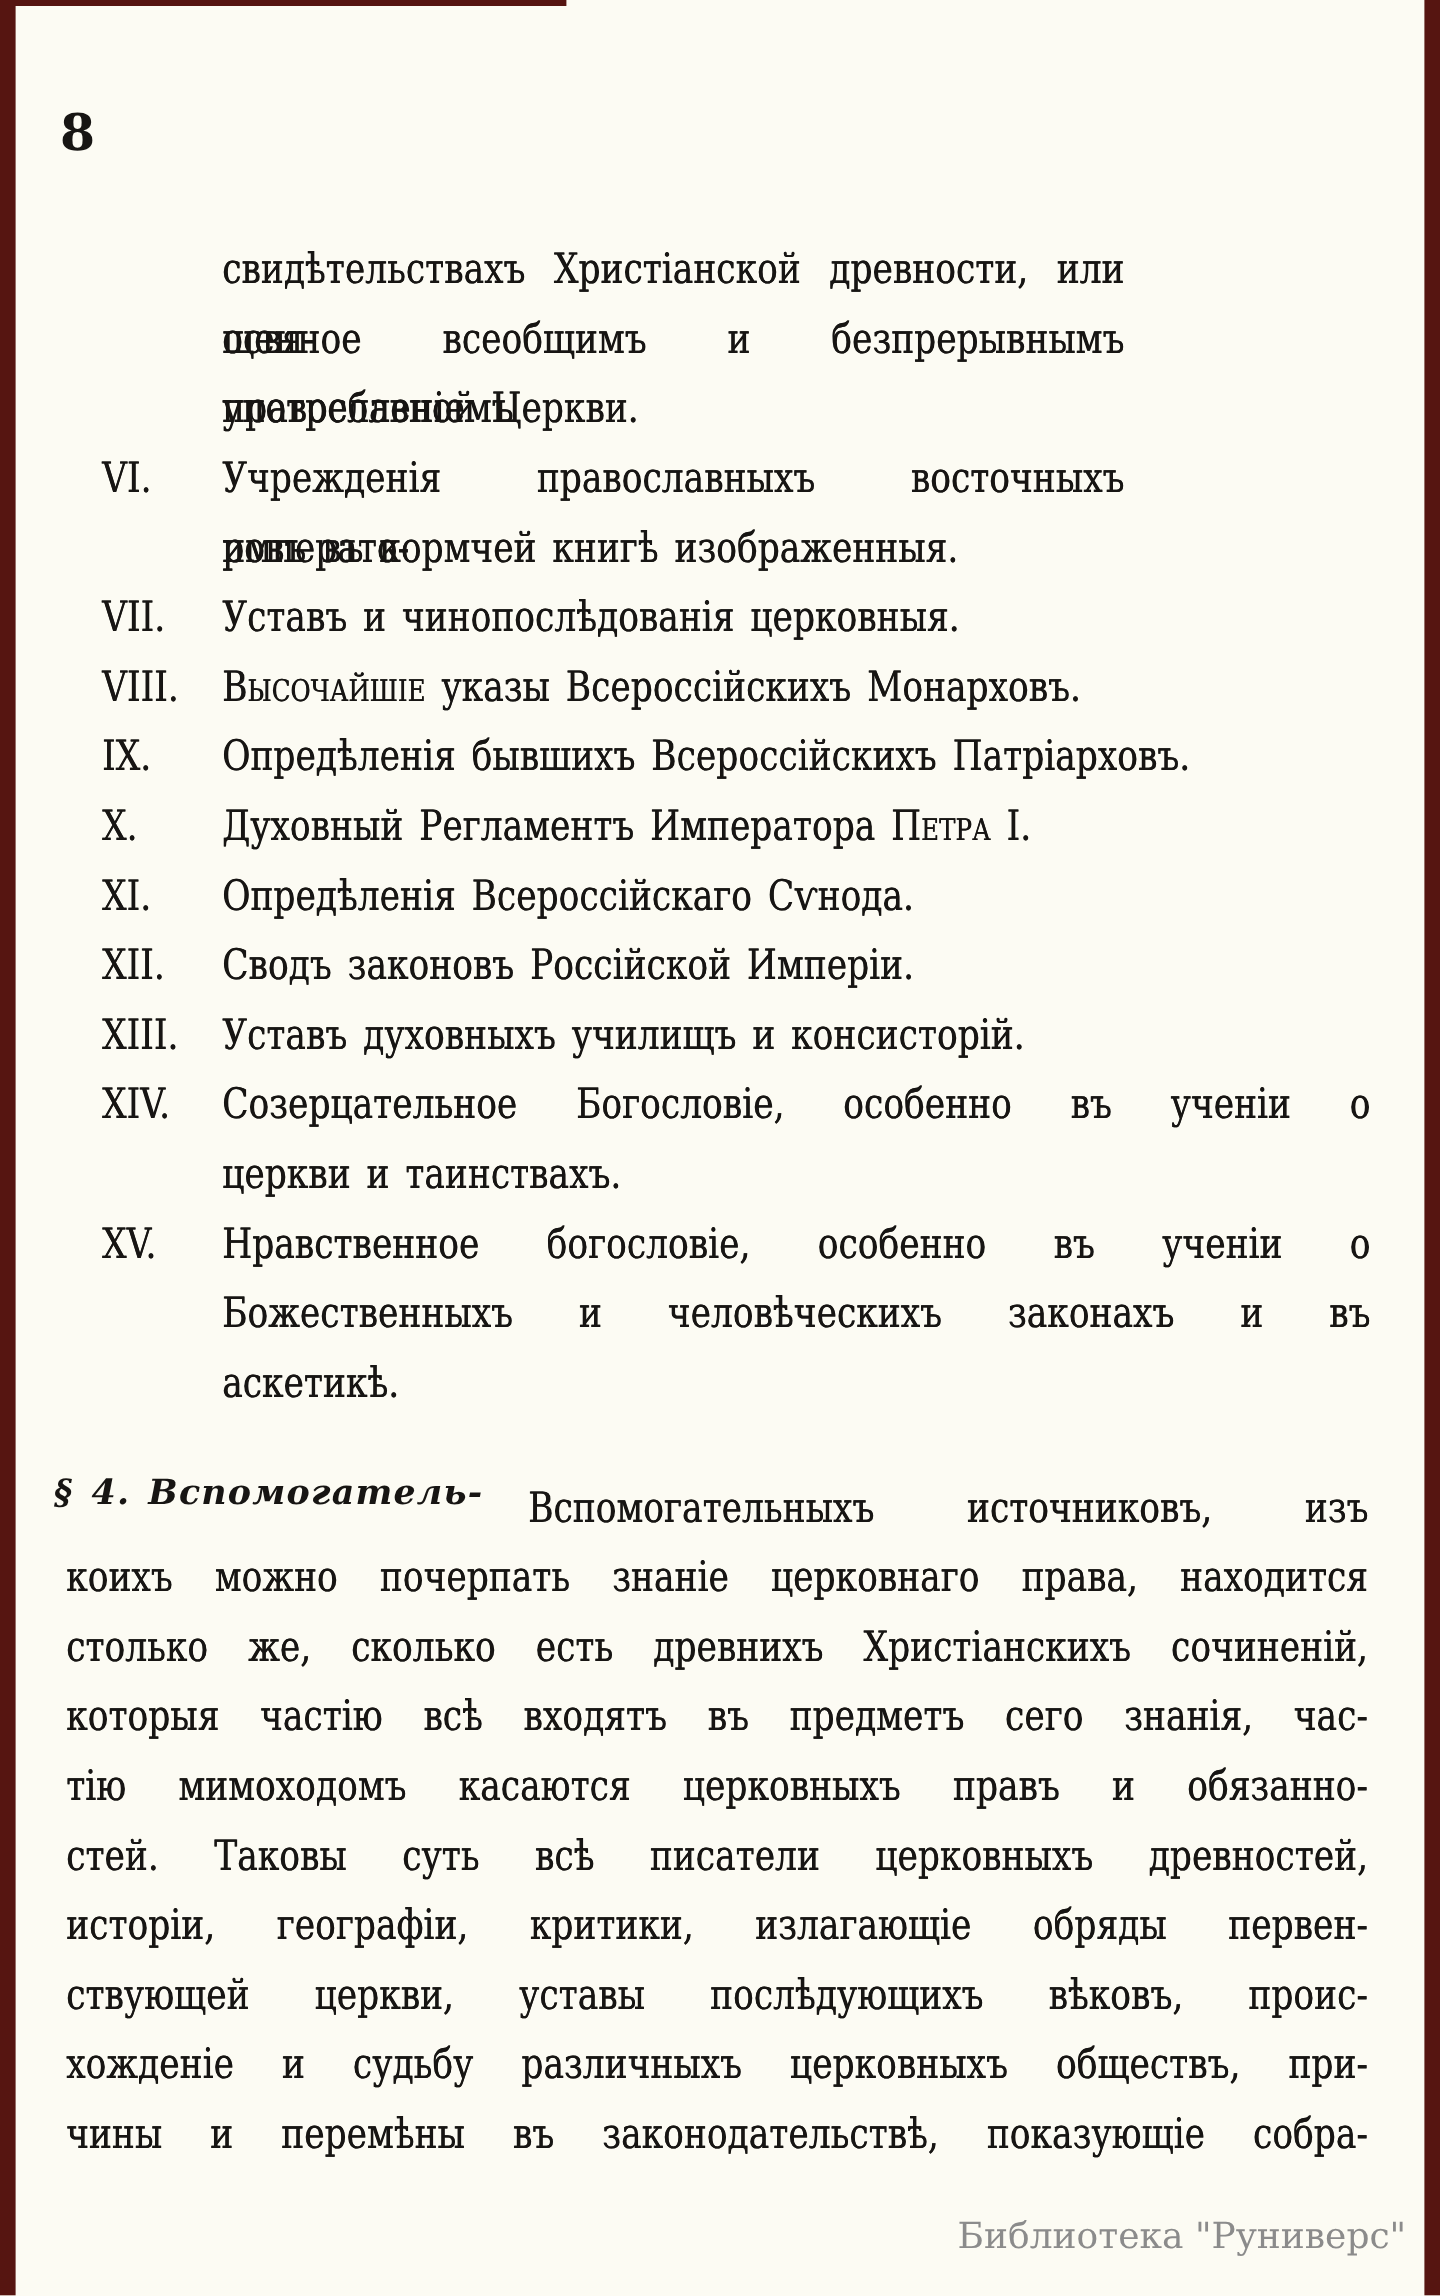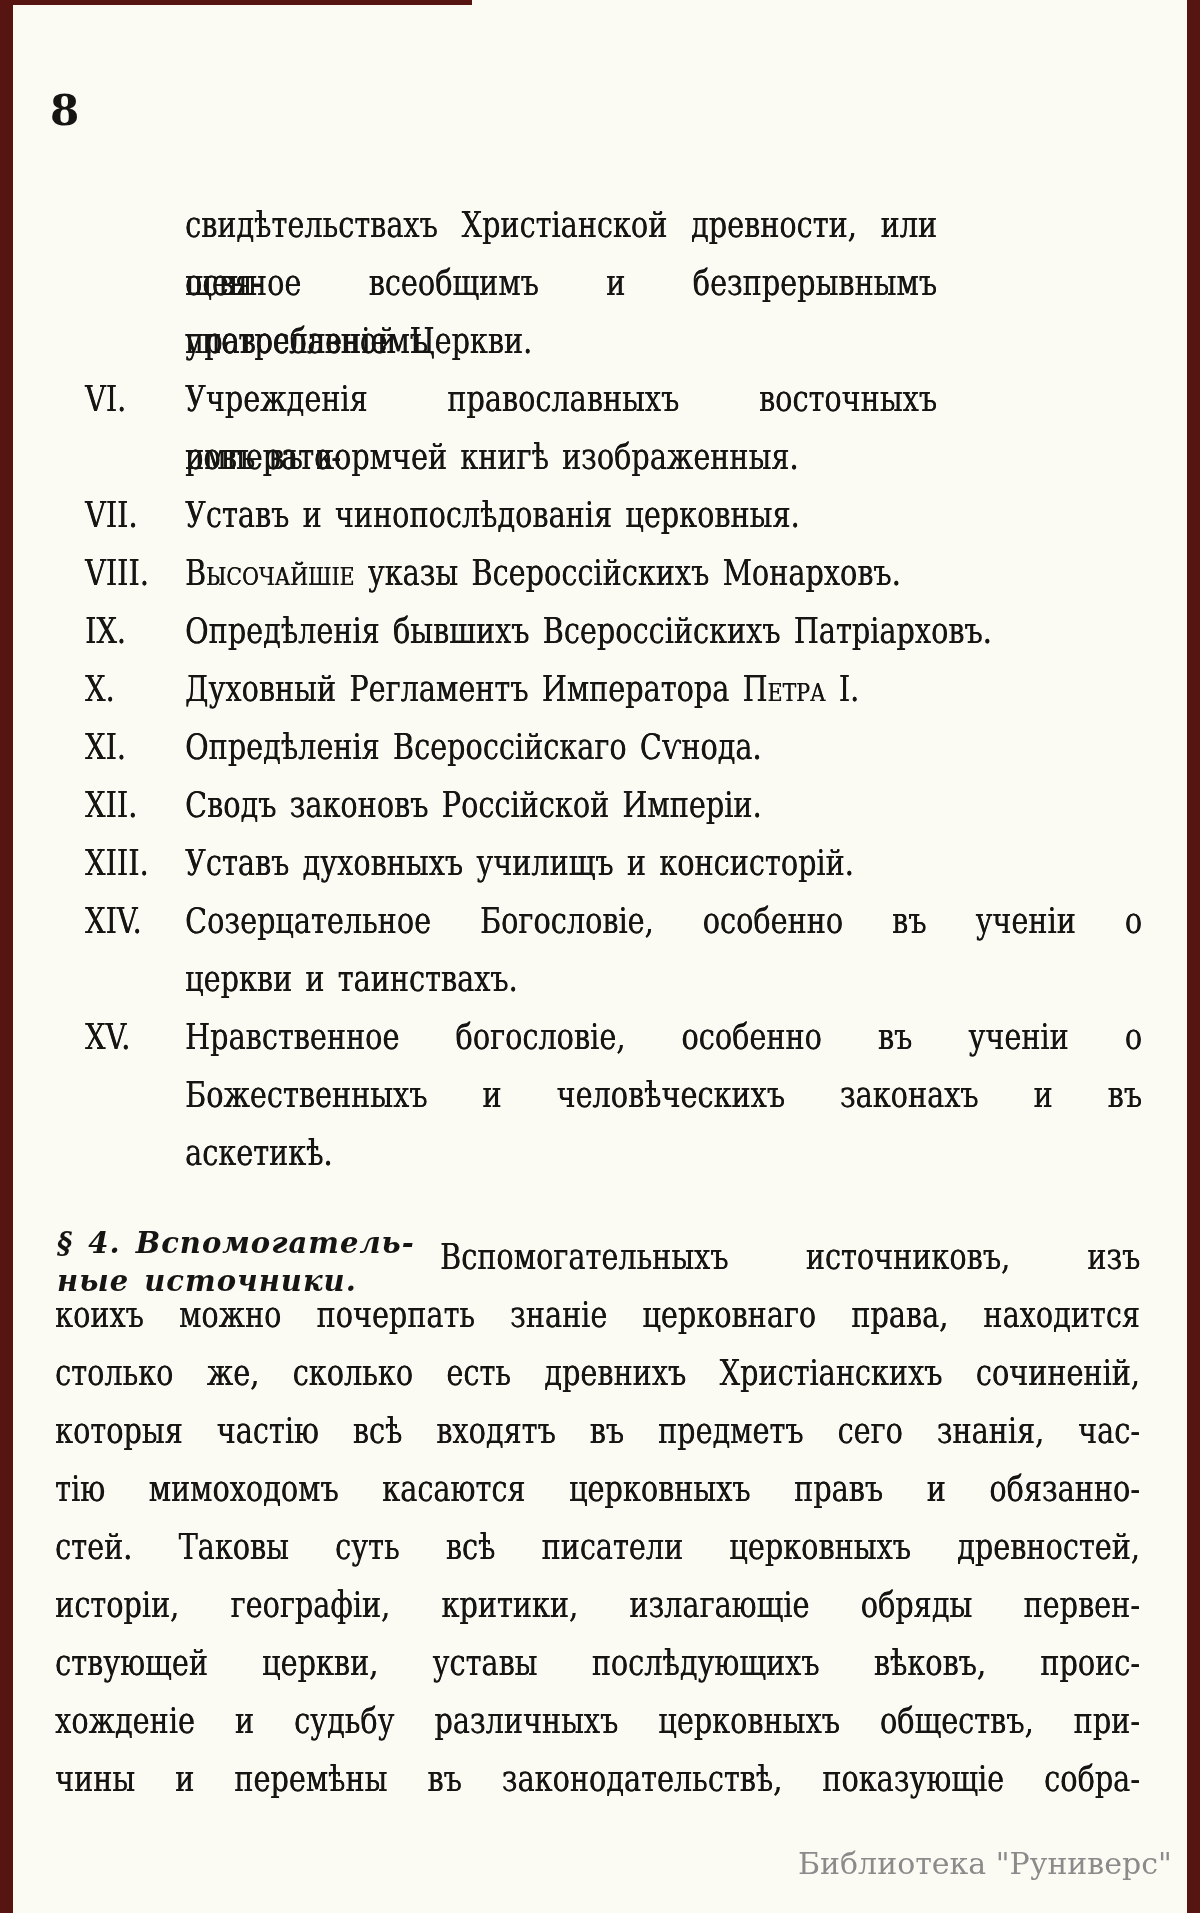--- a/index.html
+++ b/index.html
@@ -44,21 +44,21 @@
   .line.j.wide { width: 1167px; }
 
   .item { position: relative; }
   .num {
     position: absolute; left: -122px; top: 0;
     line-height: 58px; white-space: nowrap;
   }
   .sc { font-variant: small-caps; }
 
   .sec-heading {
-    position: absolute; left: 57px; top: 1224px;
+    position: absolute; left: 45px; top: 1224px;
     font-style: italic; font-weight: 700;
     font-size: 29px; line-height: 38px;
     letter-spacing: 1px;
     word-spacing: 4px;
     white-space: nowrap;
   }
 
   .opening {
     position: absolute; left: 440px; top: 1228px;
     transform: scaleX(0.82); transform-origin: 0 0;
@@ -146,21 +146,20 @@
     <span class="num">XV.</span>
     <div class="line j wide">Нравственное богословіе, особенно въ ученіи о</div>
     <div class="line j wide">Божественныхъ и человѣческихъ законахъ и въ</div>
     <div class="line">аскетикѣ.</div>
   </div>
 
 </div>
 
 <div class="sec-heading">
   <div>§ 4. Вспомогатель-</div>
-  <div>ные источники.</div>
 </div>
 
 <div class="opening">Вспомогательныхъ источниковъ, изъ</div>
 
 <div class="col para-col">
   <div class="line j">коихъ можно почерпать знаніе церковнаго права, находится</div>
   <div class="line j">столько же, сколько есть древнихъ Христіанскихъ сочиненій,</div>
   <div class="line j">которыя частію всѣ входятъ въ предметъ сего знанія, час-</div>
   <div class="line j">тію мимоходомъ касаются церковныхъ правъ и обязанно-</div>
   <div class="line j">стей. Таковы суть всѣ писатели церковныхъ древностей,</div>

